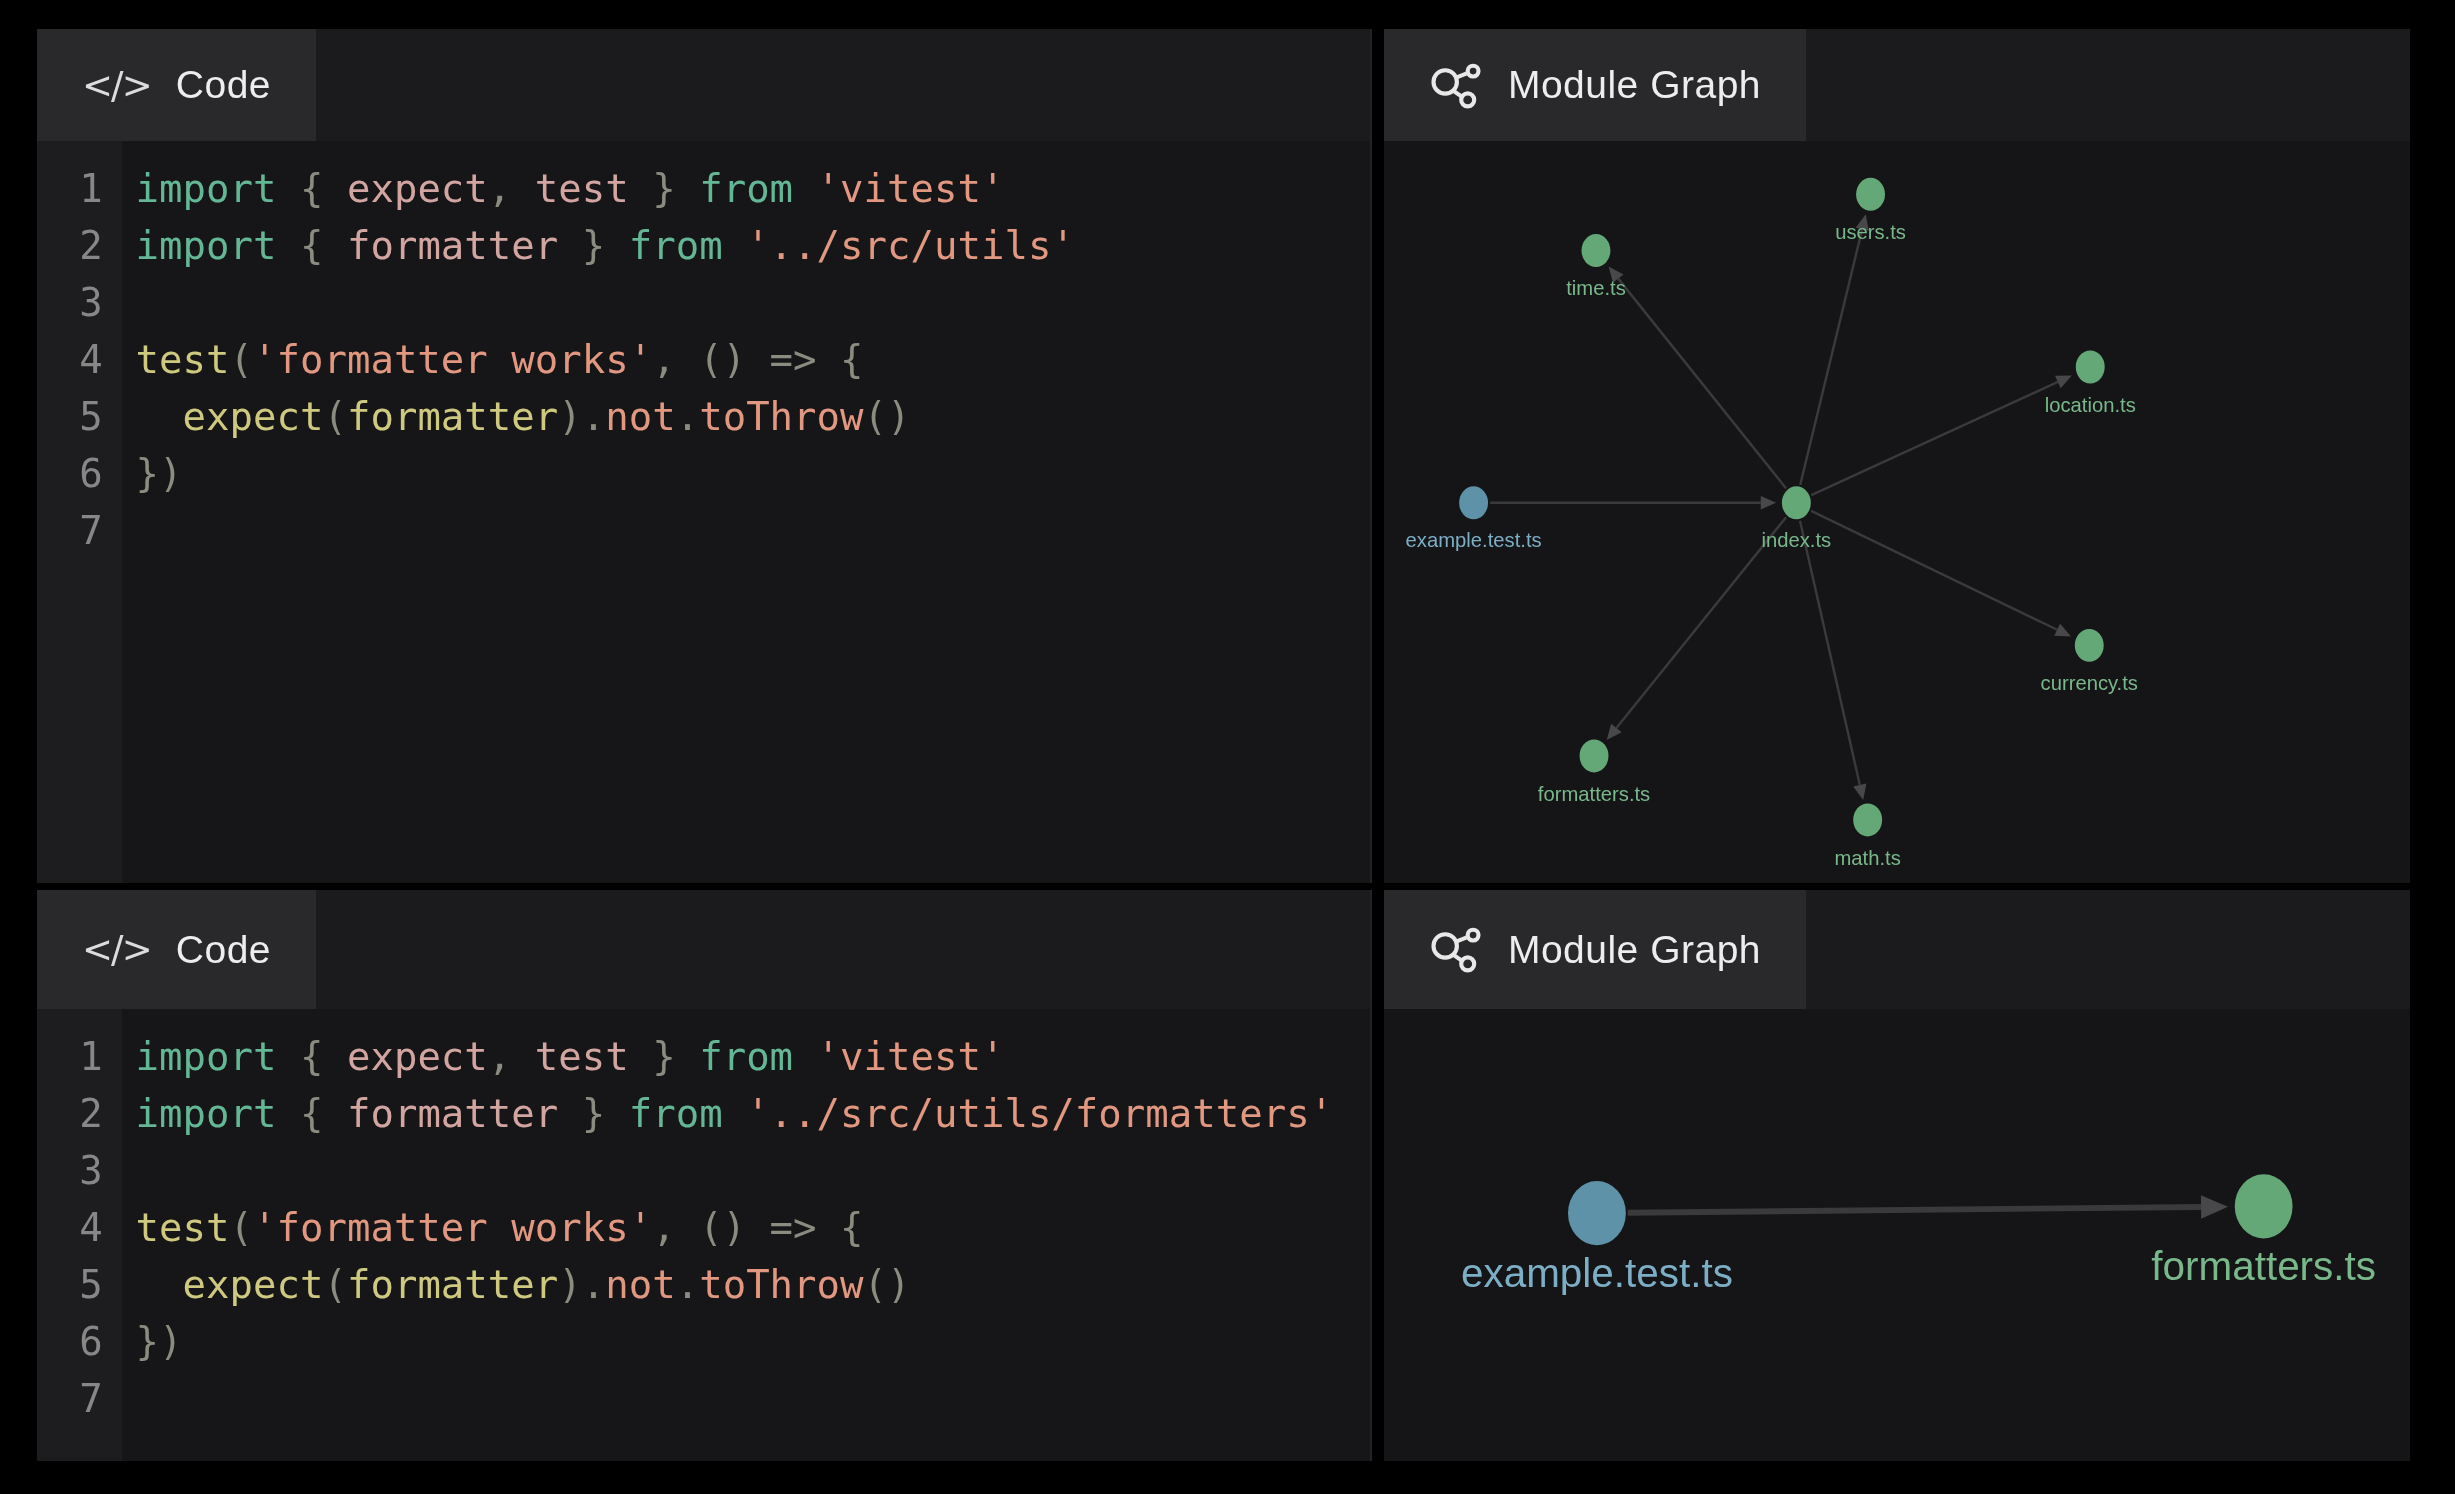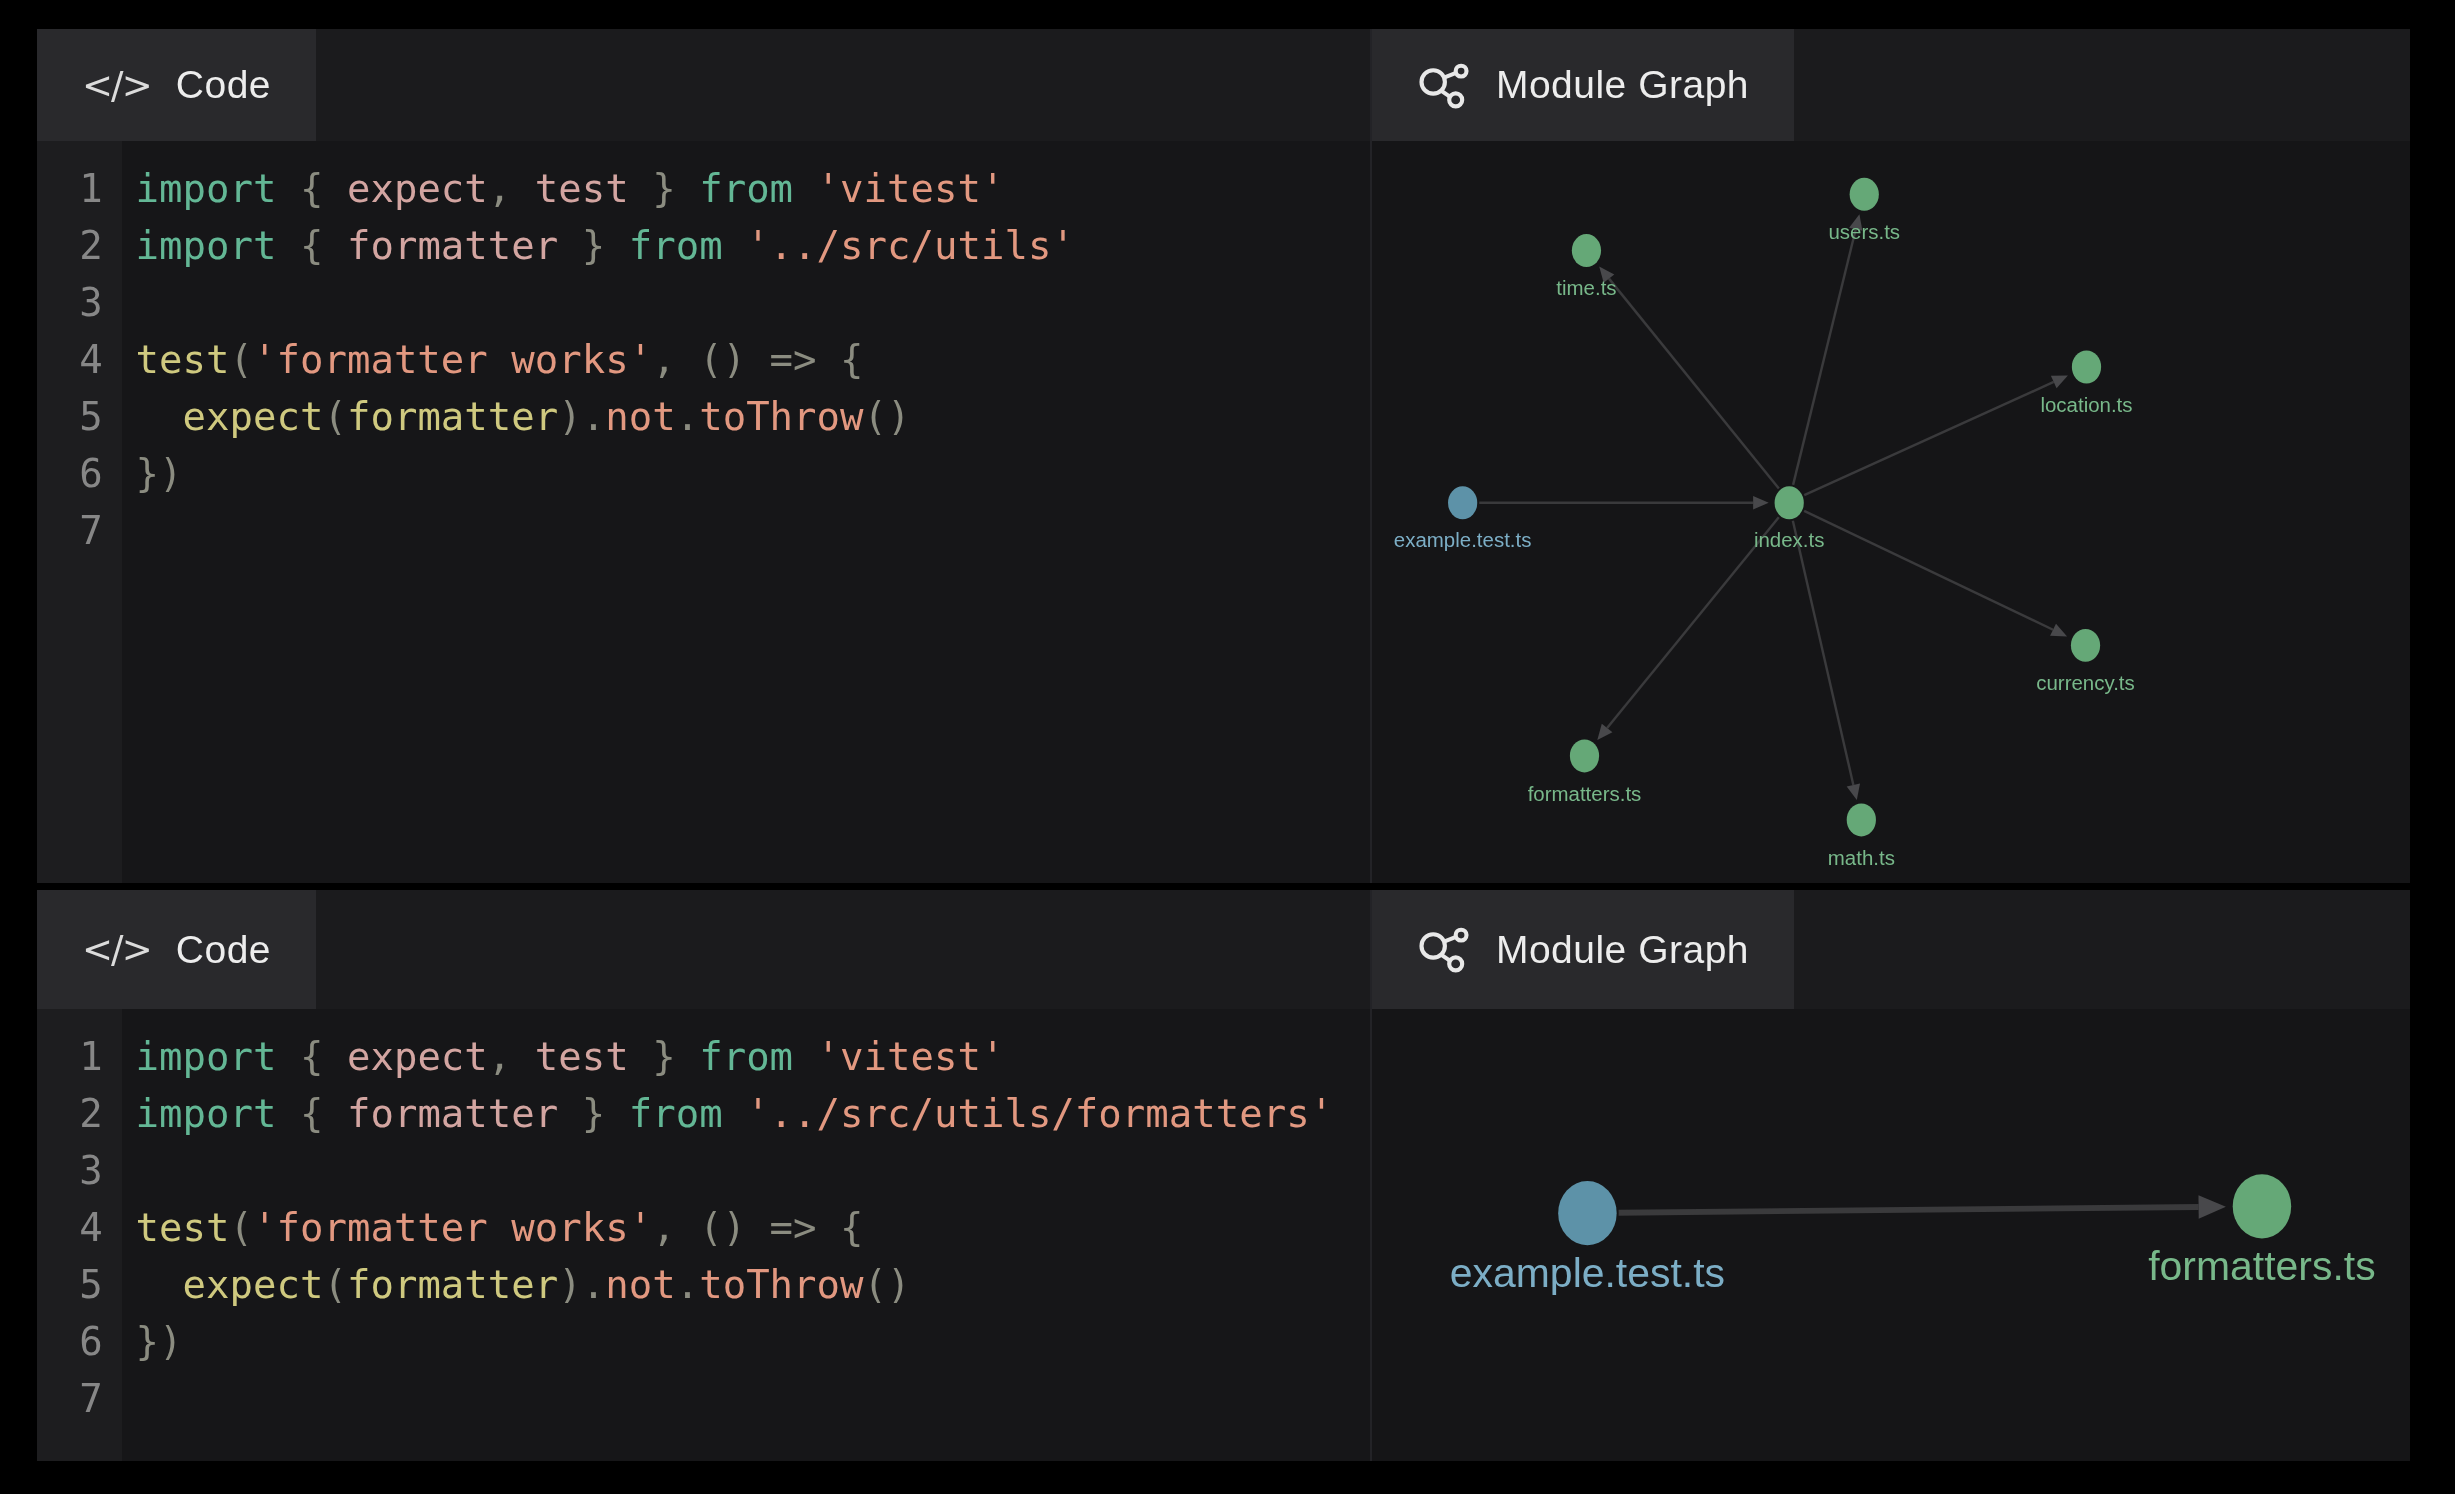--- a/index.html
+++ b/index.html
@@ -4,21 +4,21 @@
 <style>
   html,body{margin:0;padding:0;background:#000;}
   .canvas{position:relative;width:2455px;height:1494px;background:#000;overflow:hidden;
           font-family:"Liberation Sans",sans-serif;}
   .row{position:absolute;left:37px;width:2373px;display:flex;}
   .row-top{top:29px;height:854px;}
   .row-bottom{top:890px;height:571px;}
   .panel{display:flex;flex-direction:column;height:100%;}
   .panel-code{width:1333px;}
   .v-divider{width:1.9px;background:#232327;}
-  .panel-graph{flex:1;min-width:0;}
+  .panel-graph{flex:1;min-width:0;margin-left:12px;}
 
   .tabbar{background:#1b1b1d;display:flex;align-items:stretch;flex:none;}
   .row-top .tabbar{height:112px;}
   .row-bottom .tabbar{height:119px;}
   .tab{background:#29292c;display:flex;align-items:center;gap:25px;padding:0 45px;cursor:pointer;}
   .tab-label{font-size:39px;color:#ededed;letter-spacing:0.5px;white-space:nowrap;}
   .code-glyph{font-size:37px;color:#dcdcdc;font-family:"DejaVu Sans",sans-serif;letter-spacing:-1.9px;}
   .graph-glyph{width:54px;height:49px;flex:none;}
   .graph-glyph circle,.graph-glyph line{stroke:#e8e8e8;stroke-width:2.3;fill:none;}
 

